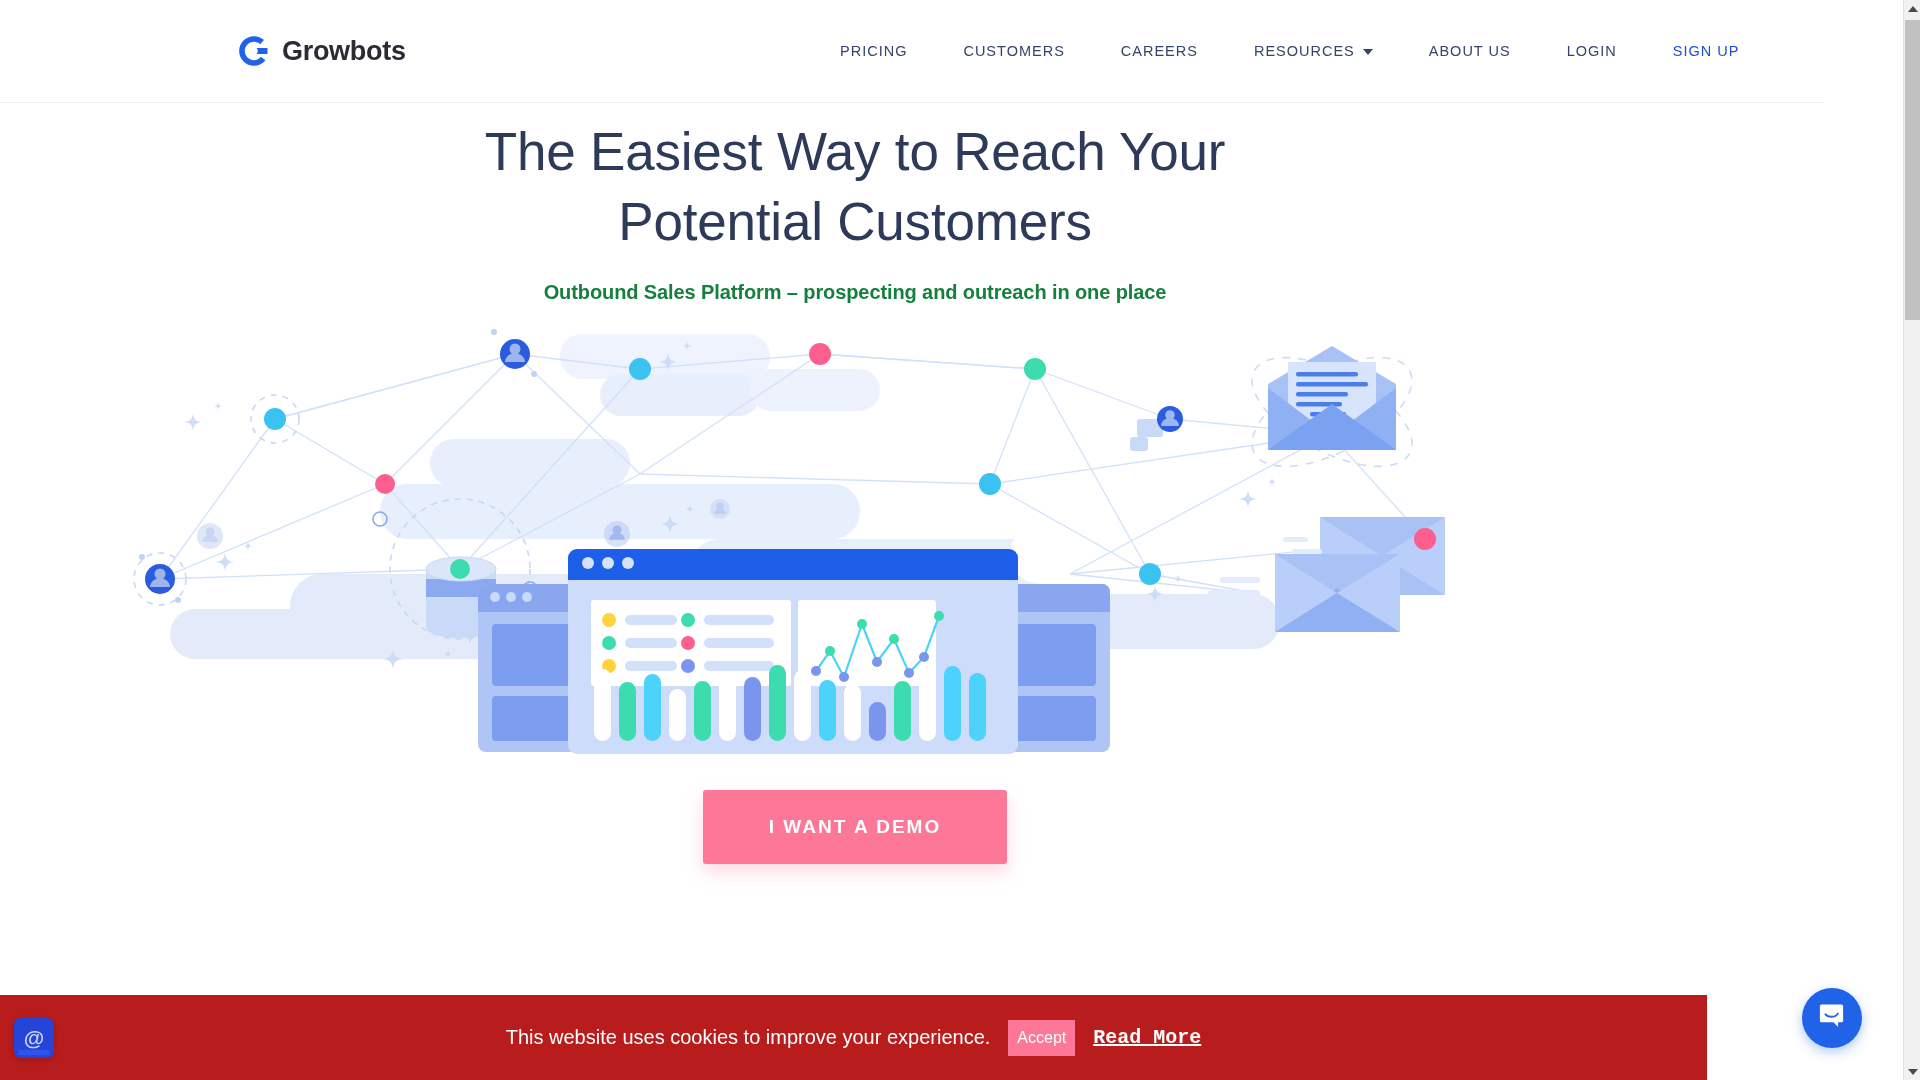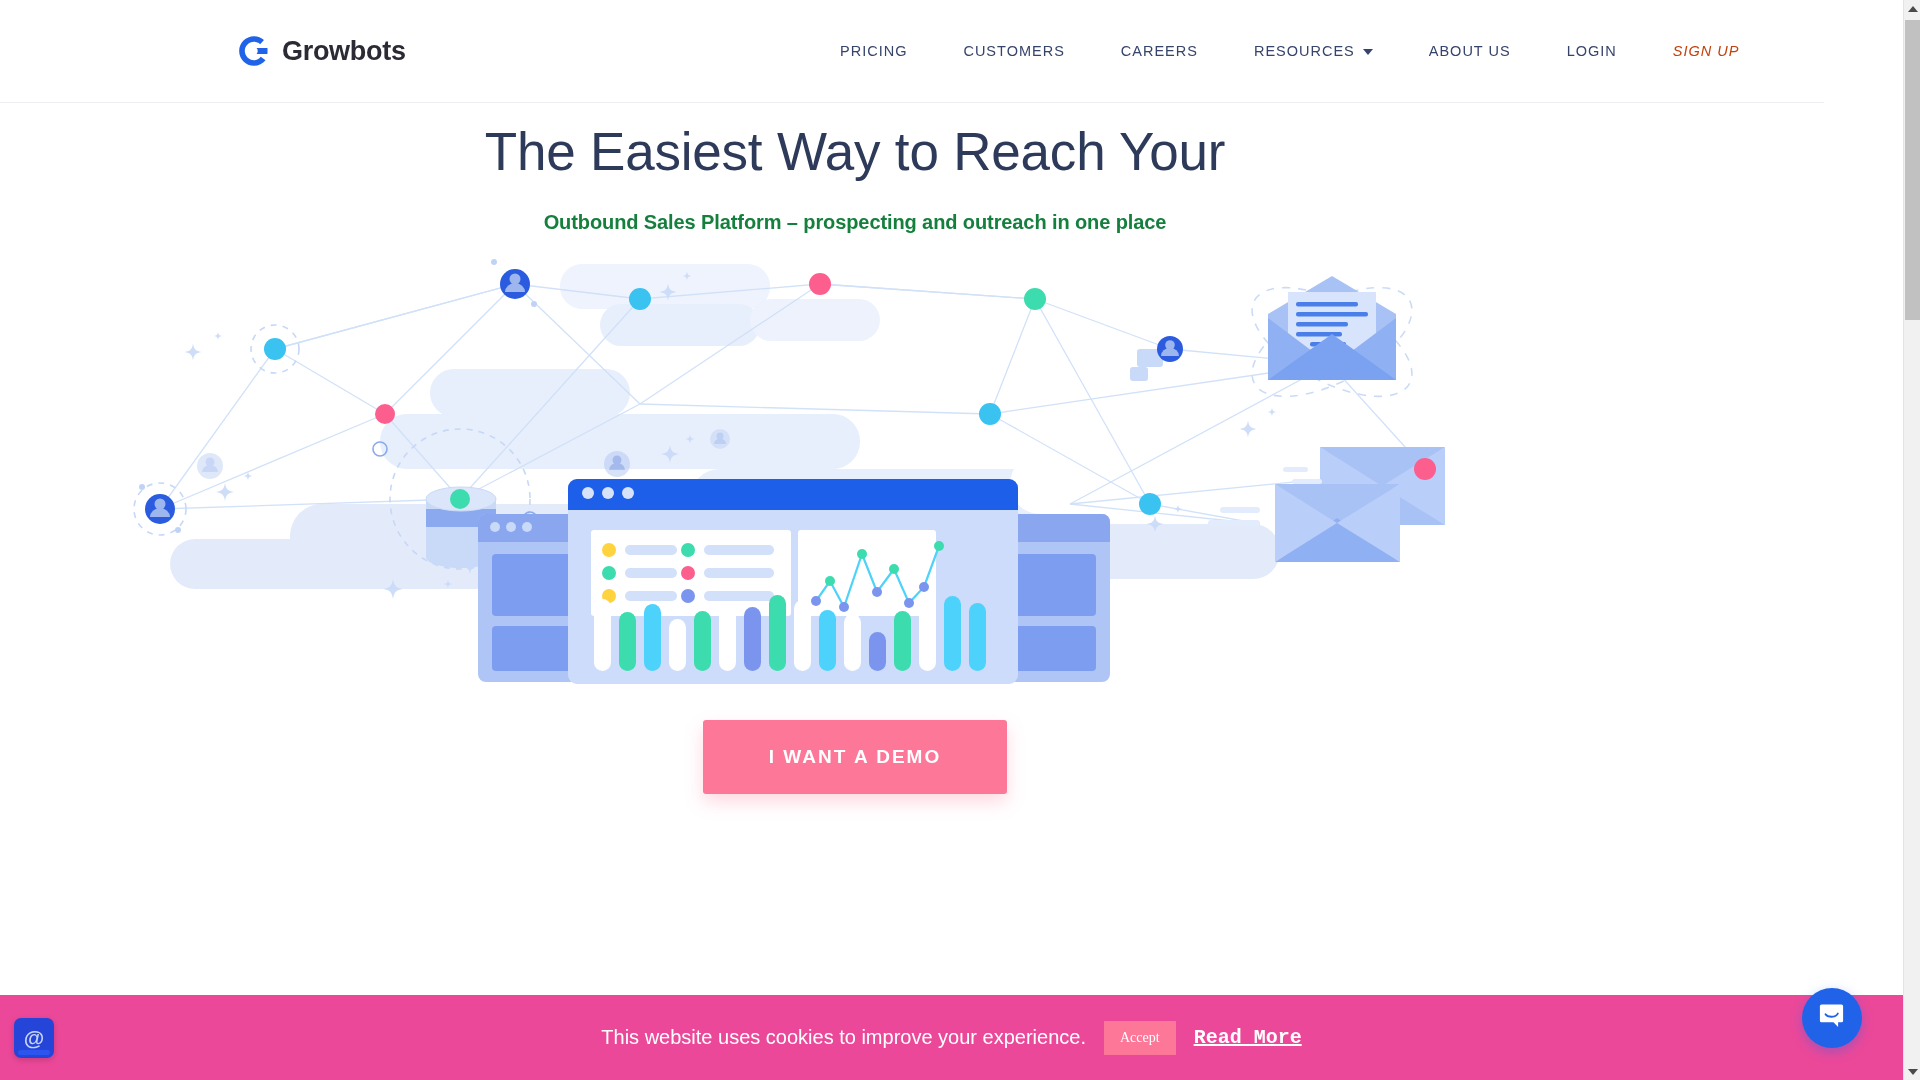--- a/index.html
+++ b/index.html
@@ -42,21 +42,21 @@
     display: flex; align-items: center; gap: 16px;
   }
   .nav-item {
     font-size: 14.5px; letter-spacing: 1.0px;
     color: #36436b; text-transform: uppercase;
     font-weight: 500; text-decoration: none;
     padding: 6px 20px; white-space: nowrap;
     display: flex; align-items: center; gap: 8px;
     cursor: pointer;
   }
-  .nav-item.accent { color: #c2410c; font-style: italic; }
+  .nav-item.accent { color: #1d4ed8; }
   .caret {
     width: 0; height: 0;
     border-left: 5px solid transparent;
     border-right: 5px solid transparent;
     border-top: 6px solid #36436b;
     display: inline-block;
     margin-top: 2px;
   }
 
   
@@ -91,32 +91,32 @@
     padding: 26px 66px;
     border: none; border-radius: 3px;
     box-shadow: 0 8px 18px rgba(252,119,152,0.28);
     cursor: pointer;
     font-family: "Liberation Sans", sans-serif;
   }
 
   
   .cookie-bar {
     position: absolute; left: 0; bottom: 0;
-    width: 1903px; height: 85px;
-    background: #ec4899;
+    width: 1707px; height: 85px;
+    background: #b91c1c;
     display: flex; align-items: center; justify-content: center;
     gap: 18px;
     z-index: 60;
   }
   .cookie-text { color: #ffffff; font-size: 20px; }
   .cookie-accept {
     background: #fc7798; color: #ffffff;
-    border: none; font-size: 14px;
-    padding: 9px 16px; cursor: pointer;
-    font-family: Liberation Serif, serif;
+    border: none; font-size: 16px;
+    padding: 9px 9px; cursor: pointer;
+    font-family: Liberation Sans, sans-serif;
   }
   .cookie-readmore {
     color: #ffffff; font-size: 20px; font-weight: bold;
     text-decoration: underline; cursor: pointer; font-family: Liberation Mono, monospace;
   }
 
   
   .mail-widget {
     position: absolute; left: 14px; bottom: 22px;
     width: 40px; height: 40px;
@@ -175,20 +175,21 @@
   .hero-art svg { display: block; width: 100%; height: 100%; }
 </style>
 </head>
 <body>
 
 <div class="viewport">
 
   <section class="hero">
     <h1 class="hero-title">
       <span>The Easiest Way to Reach Your</span><br>
+      <span>Potential Customers</span>
     </h1>
     <p class="hero-sub">Outbound Sales Platform – prospecting and outreach in one place</p>
 
     <div class="hero-art">
       <svg viewBox="0 0 1450 430" xmlns="http://www.w3.org/2000/svg">
         <defs>
           <g id="sparkle4">
             <path d="M0,-10 C1.2,-3 3,-1.2 10,0 C3,1.2 1.2,3 0,10 C-1.2,3 -3,1.2 -10,0 C-3,-1.2 -1.2,-3 0,-10 Z" fill="#c9daf8"></path>
           </g>
         </defs>

